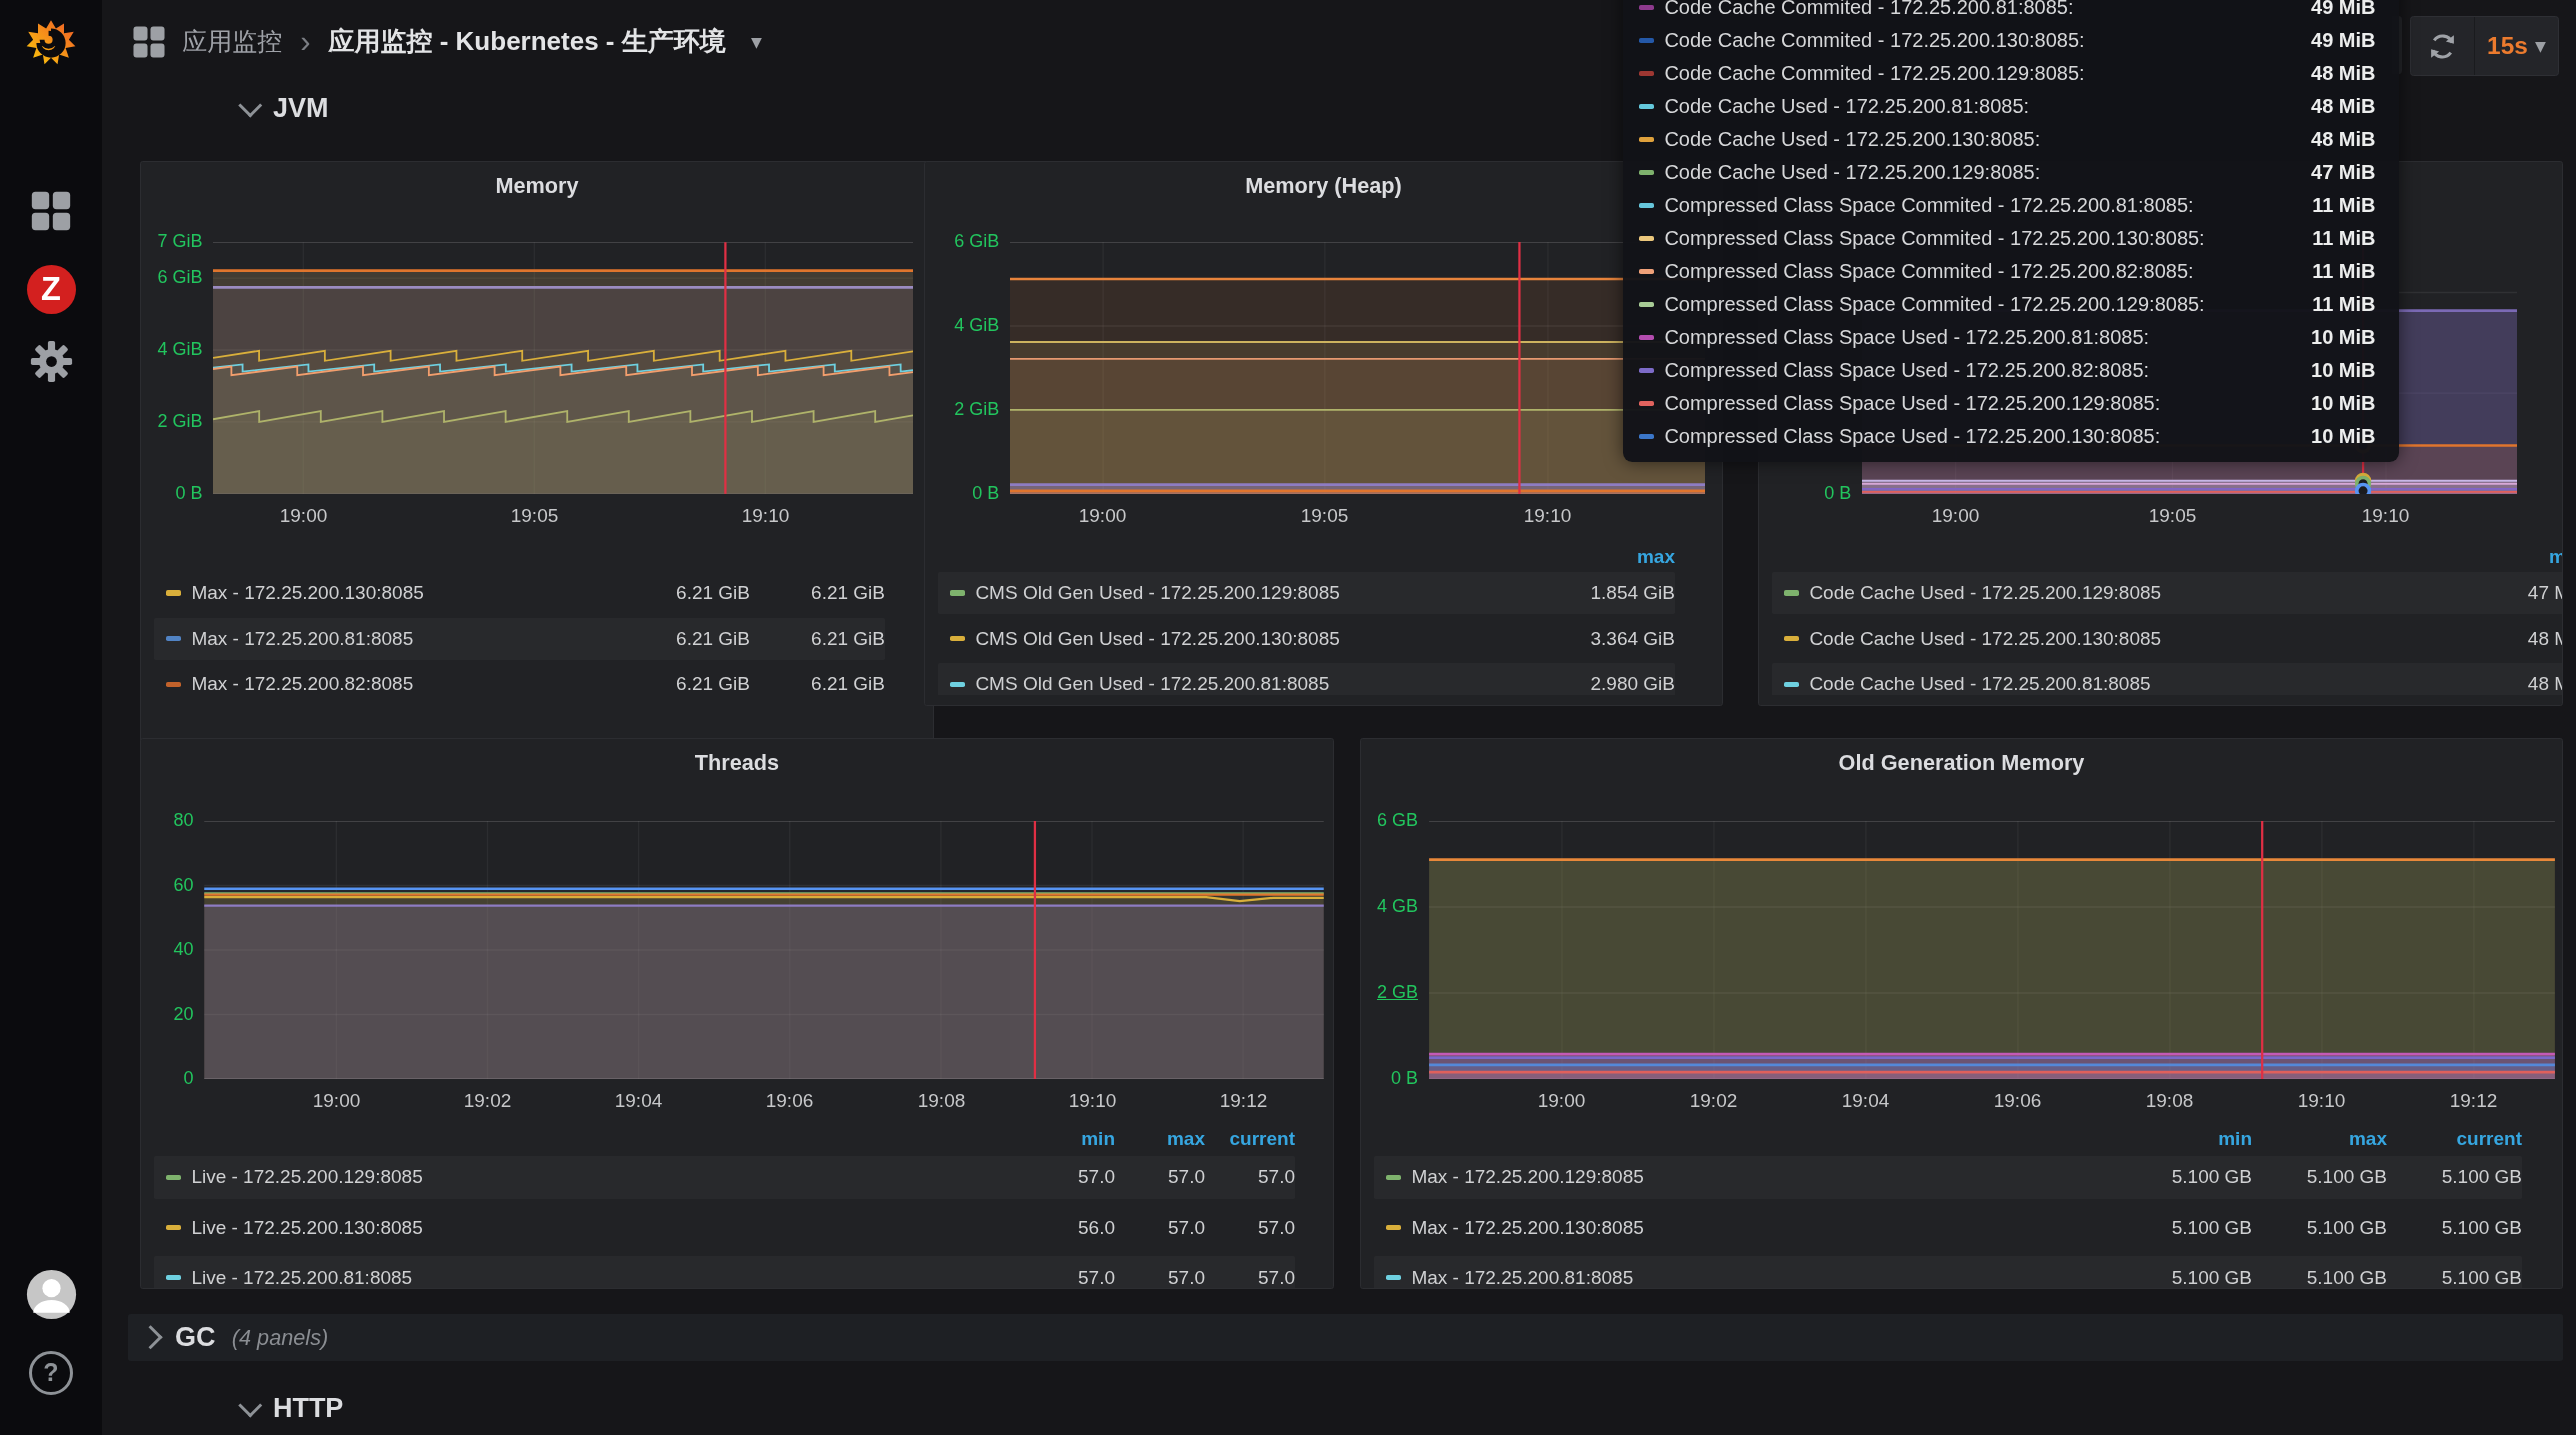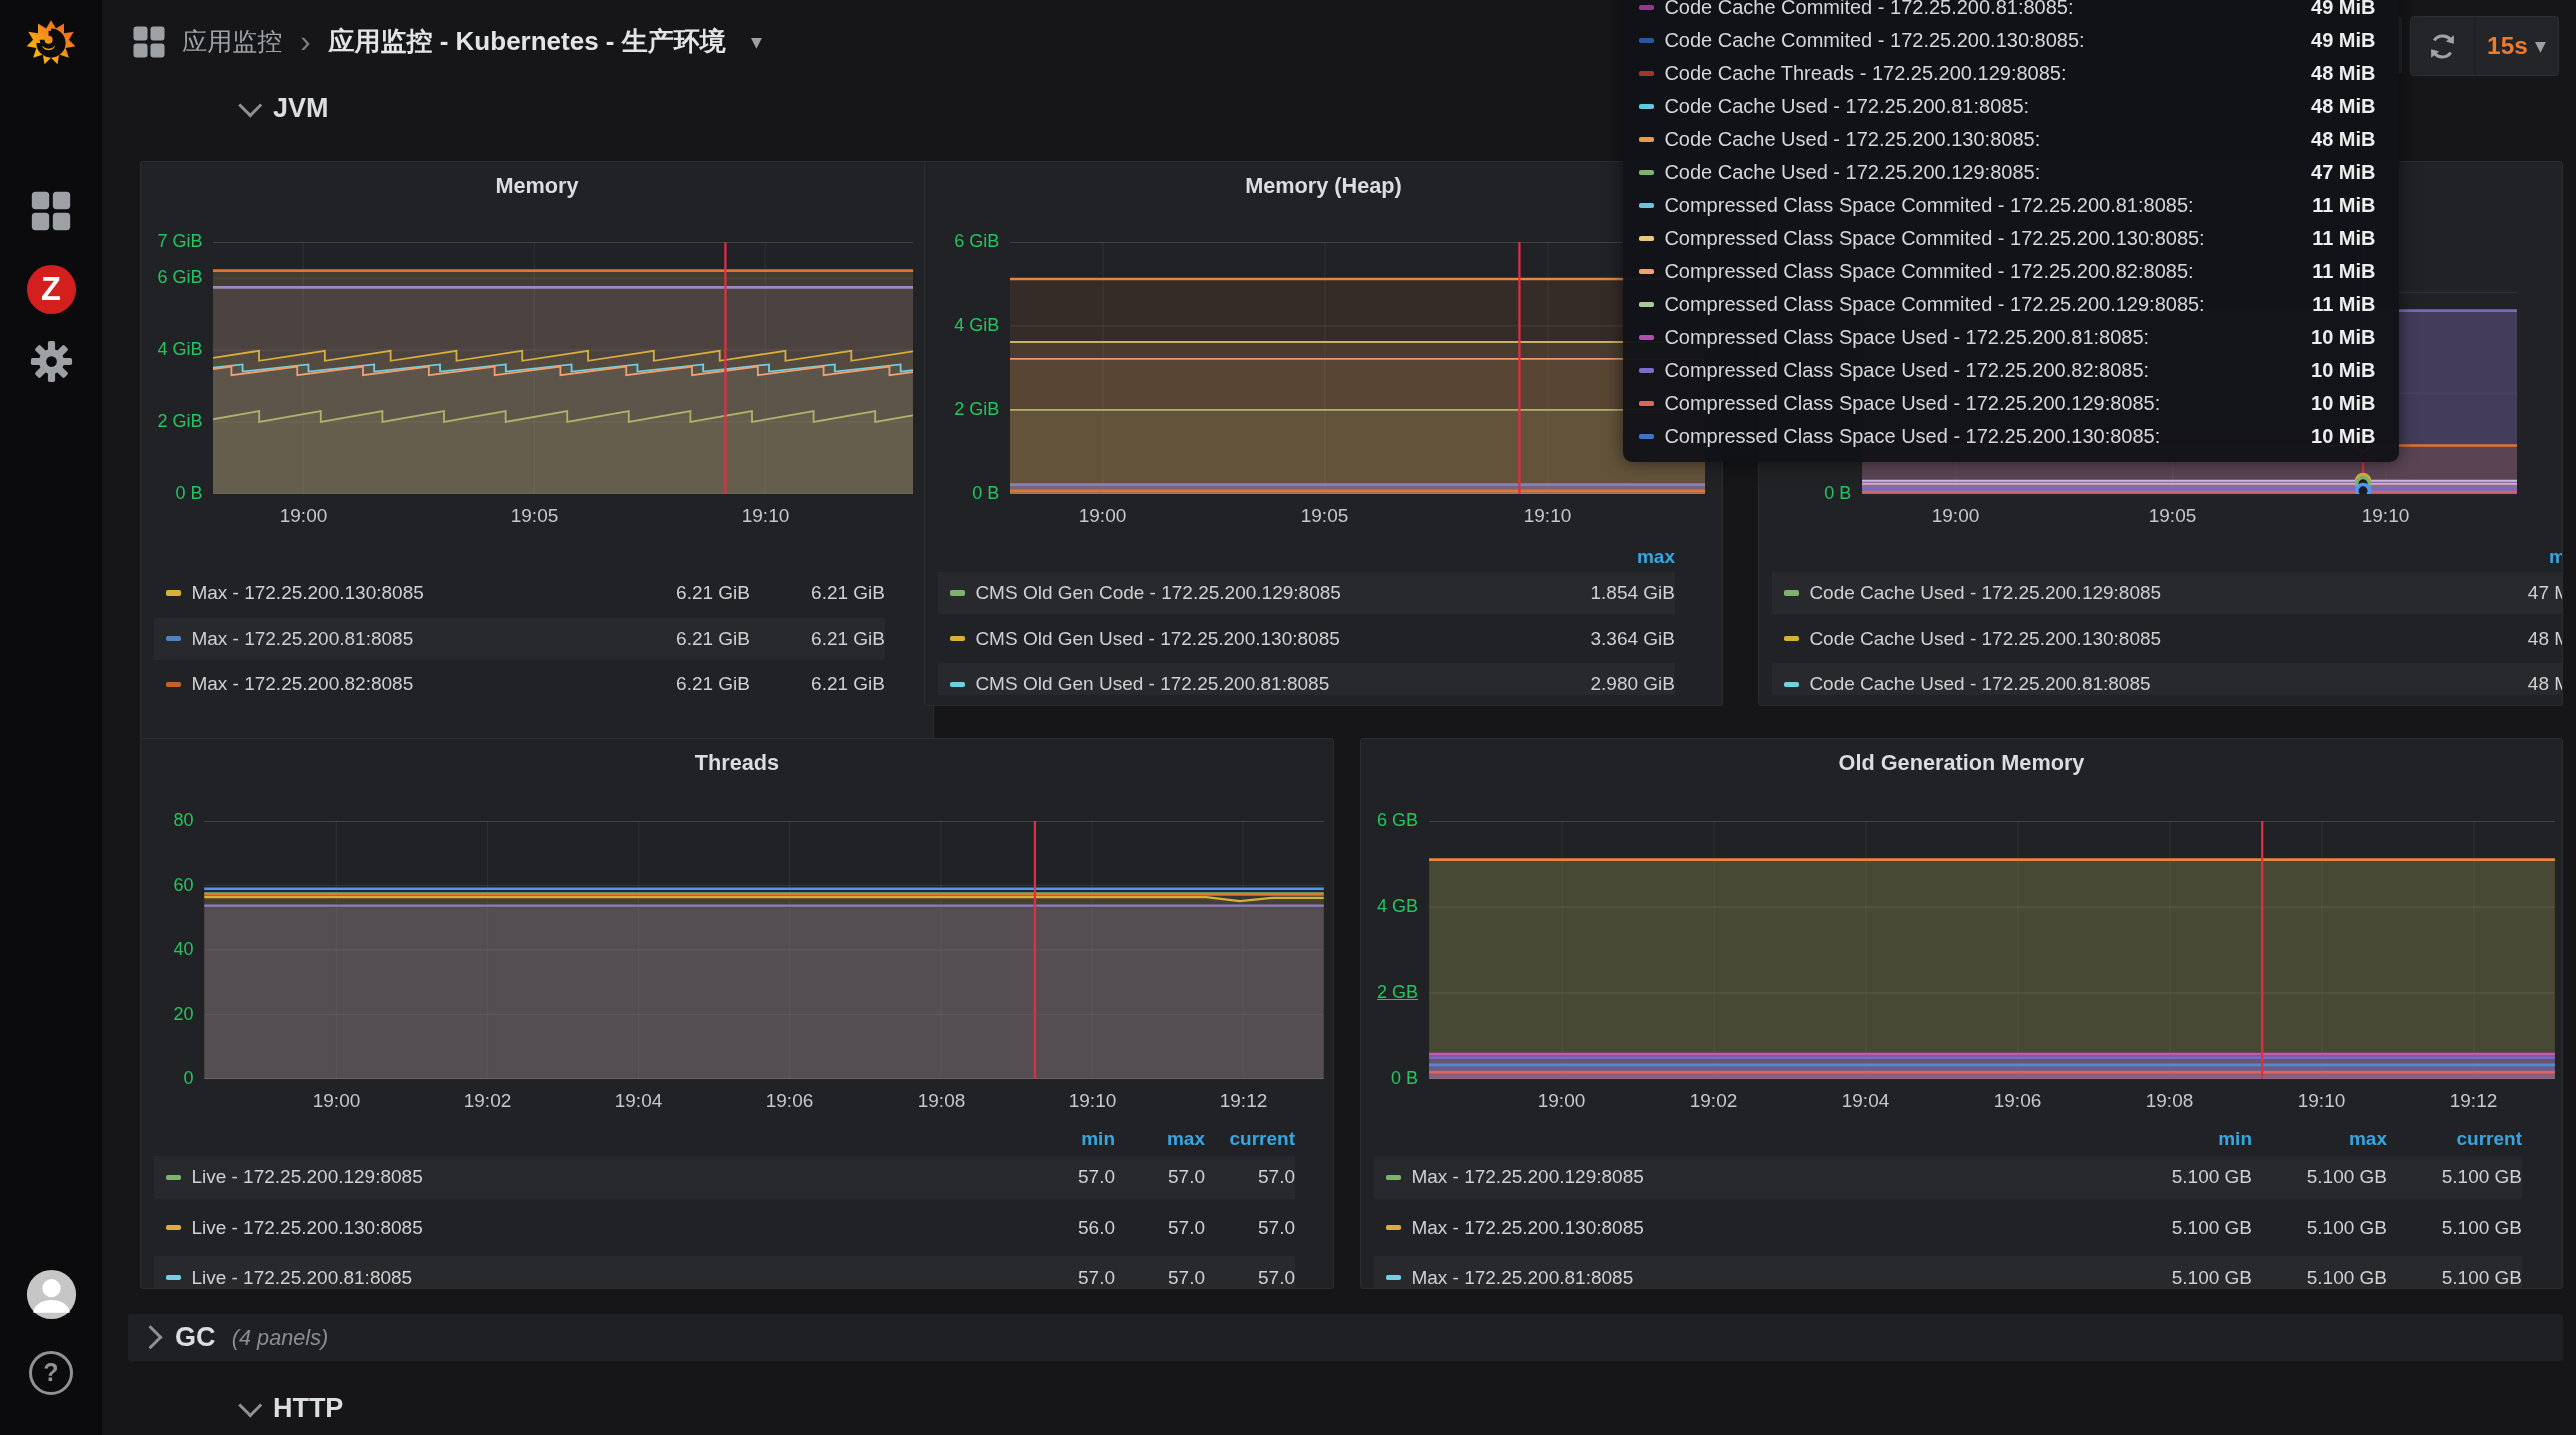--- a/index.html
+++ b/index.html
@@ -258,21 +258,21 @@
       <div class="xlab" style="left: 128px; top: 343px;">19:00</div>
       <div class="xlab" style="left: 350px; top: 343px;">19:05</div>
       <div class="xlab" style="left: 573px; top: 343px;">19:10</div>
       <div class="legend" style="padding-right: 47px;">
         <div class="legend-head">
           <span class="lg-spacer"></span>
           <span class="lg-h" style="width:135px">max</span>
         </div>
         <div class="legend-row striped">
           <span class="sw" style="background:#7EB26D"></span>
-          <span class="lg-label">CMS Old Gen Code - 172.25.200.129:8085</span>
+          <span class="lg-label">CMS Old Gen Used - 172.25.200.129:8085</span>
           <span class="lg-val" style="width:135px">1.854 GiB</span>
         </div>
         <div class="legend-row">
           <span class="sw" style="background:#D9AF3B"></span>
           <span class="lg-label">CMS Old Gen Used - 172.25.200.130:8085</span>
           <span class="lg-val" style="width:135px">3.364 GiB</span>
         </div>
         <div class="legend-row striped">
           <span class="sw" style="background:#6ED0E0"></span>
           <span class="lg-label">CMS Old Gen Used - 172.25.200.81:8085</span>
@@ -485,21 +485,21 @@
         <span class="tt-name">Code Cache Commited - 172.25.200.81:8085:</span>
         <span class="tt-val">49 MiB</span>
       </div>
       <div class="tt-row">
         <span class="tt-sw" style="background:#2458A8"></span>
         <span class="tt-name">Code Cache Commited - 172.25.200.130:8085:</span>
         <span class="tt-val">49 MiB</span>
       </div>
       <div class="tt-row">
         <span class="tt-sw" style="background:#9E3732"></span>
-        <span class="tt-name">Code Cache Threads - 172.25.200.129:8085:</span>
+        <span class="tt-name">Code Cache Commited - 172.25.200.129:8085:</span>
         <span class="tt-val">48 MiB</span>
       </div>
       <div class="tt-row">
         <span class="tt-sw" style="background:#64C8DC"></span>
         <span class="tt-name">Code Cache Used - 172.25.200.81:8085:</span>
         <span class="tt-val">48 MiB</span>
       </div>
       <div class="tt-row">
         <span class="tt-sw" style="background:#DFA13C"></span>
         <span class="tt-name">Code Cache Used - 172.25.200.130:8085:</span>

